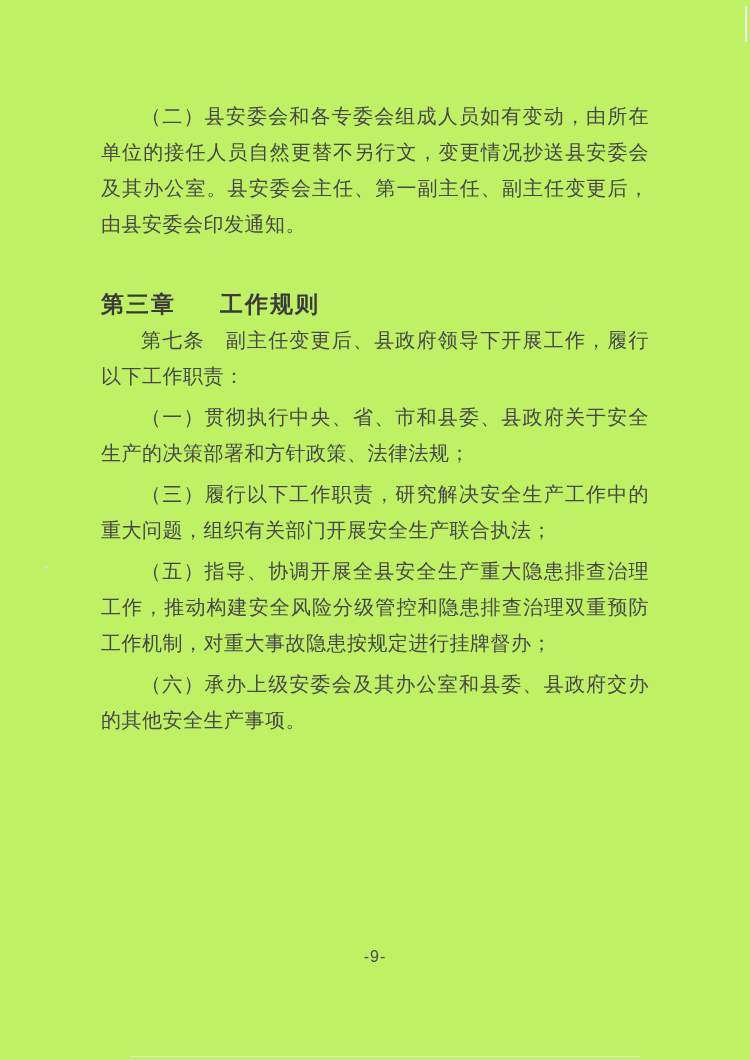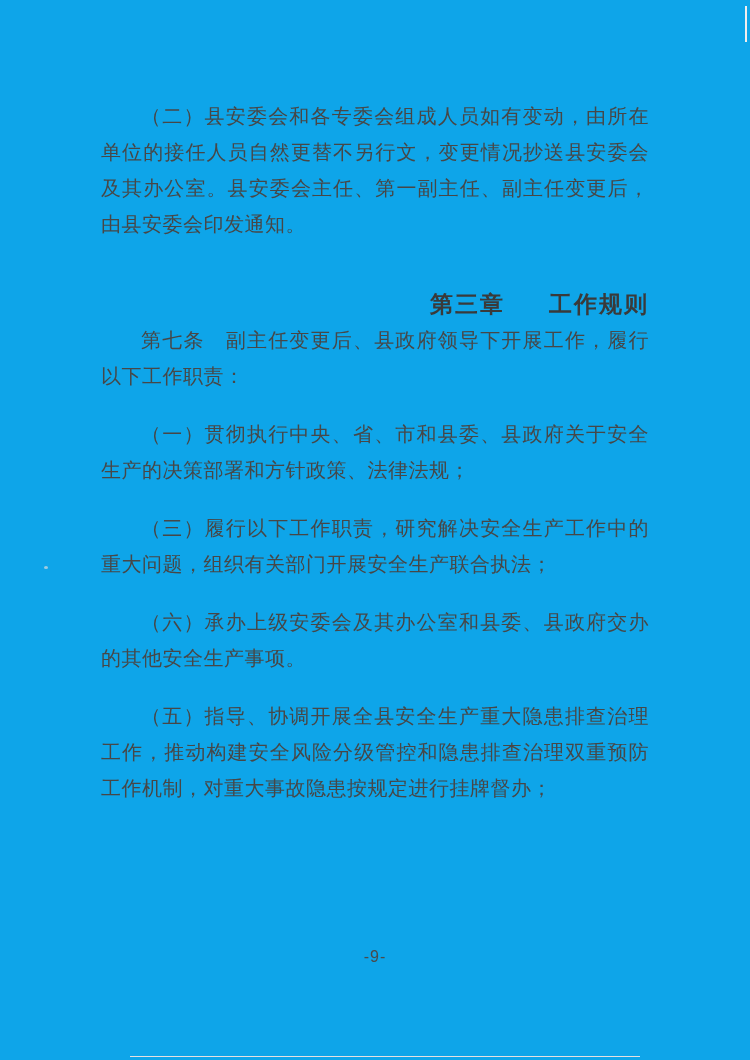--- a/index.html
+++ b/index.html
@@ -4,46 +4,46 @@
 <style>
   html, body {
     margin: 0;
     padding: 0;
     background: #ffffff;
   }
   .page {
     position: relative;
     width: 750px;
     height: 1060px;
-    background: #0ea5e9;
+    background: #bef264;
     overflow: hidden;
     color: #474747;
     font-family: "Liberation Serif", "DejaVu Serif", serif;
   }
   .text-block {
     position: absolute;
     left: 101px;
     top: 98px;
     width: 548px;
     font-size: 20px;
     line-height: 36px;
     text-align: justify;
     text-justify: inter-ideograph;
     letter-spacing: 0.5px;
   }
   .text-block p {
     margin: 0;
     text-indent: 2em;
   }
   .text-block p.item {
-    margin-top: 22px;
+    margin-top: 5px;
   }
   .chapter {
     margin: 44px 0 0 0;
-    text-align: right;
+    text-align: left;
     text-indent: 0;
     font-family: "Liberation Sans", "DejaVu Sans", sans-serif;
     font-weight: bold;
     font-size: 23px;
     line-height: 36px;
     color: #3a3a3a;
     letter-spacing: 2px;
   }
   .chapter .gap {
     display: inline-block;
@@ -102,23 +102,23 @@
     </h2>
 
     <p>第七条　副主任变更后、县政府领导下开展工作，履行以下工作职责：</p>
 
     <p class="item">（一）贯彻执行中央、省、市和县委、县政府关于安全生产的决策部署和方针政策、法律法规；</p>
 
 
     <p class="item">（三）履行以下工作职责，研究解决安全生产工作中的重大问题，组织有关部门开展安全生产联合执法；</p>
 
 
+    <p class="item">（五）指导、协调开展全县安全生产重大隐患排查治理工作，推动构建安全风险分级管控和隐患排查治理双重预防工作机制，对重大事故隐患按规定进行挂牌督办；</p>
+
     <p class="item">（六）承办上级安委会及其办公室和县委、县政府交办的其他安全生产事项。</p>
-
-    <p class="item">（五）指导、协调开展全县安全生产重大隐患排查治理工作，推动构建安全风险分级管控和隐患排查治理双重预防工作机制，对重大事故隐患按规定进行挂牌督办；</p>
 
 
   </main>
 
   <footer class="page-footer">
     <span>-9-</span>
   </footer>
 
   <div class="scan-bottom"></div>
   <div class="scan-right"></div>

